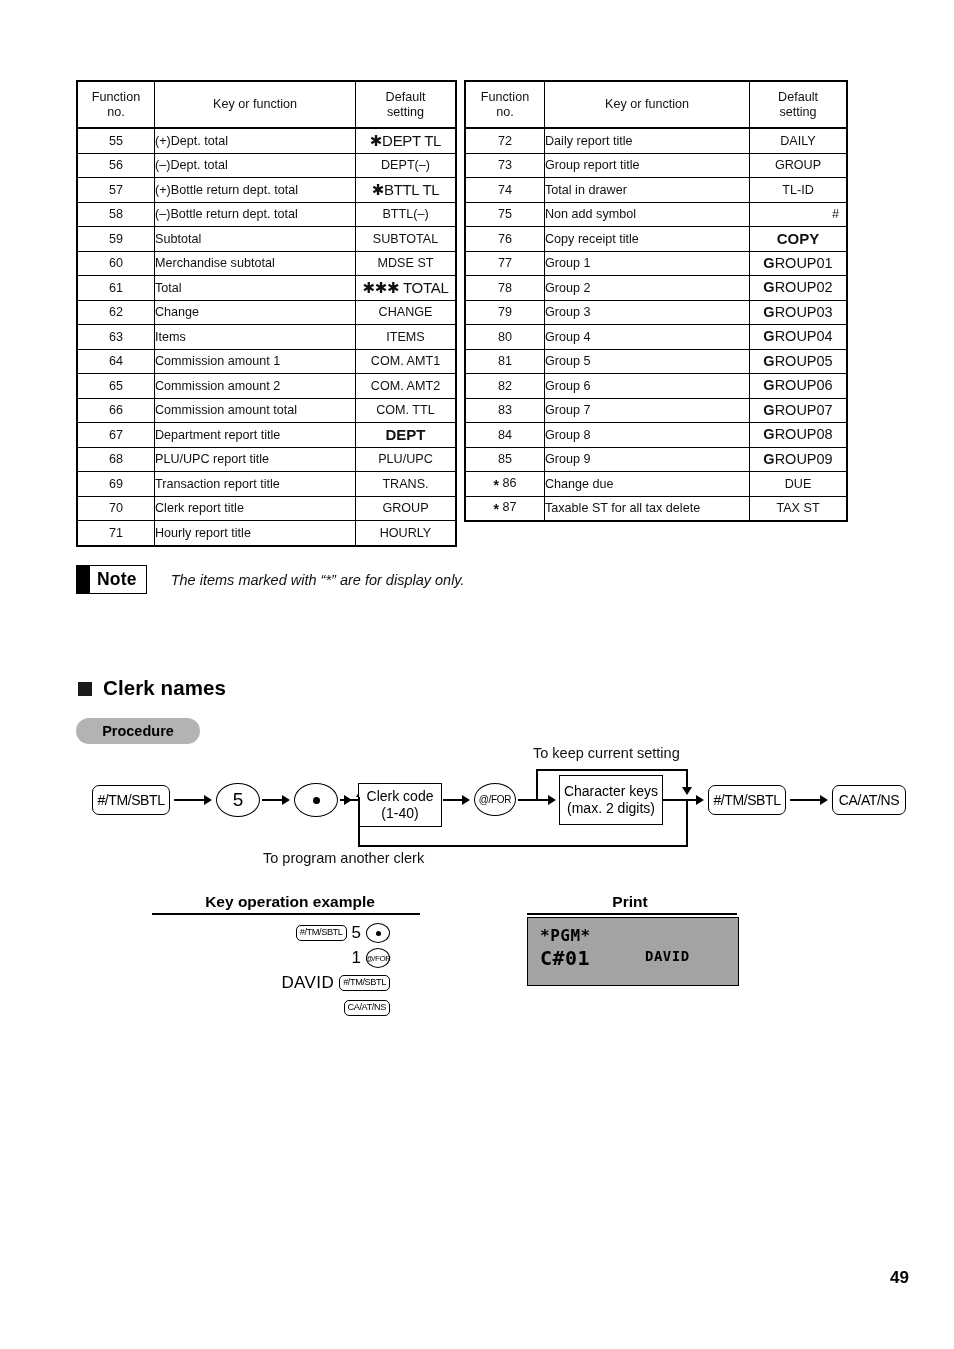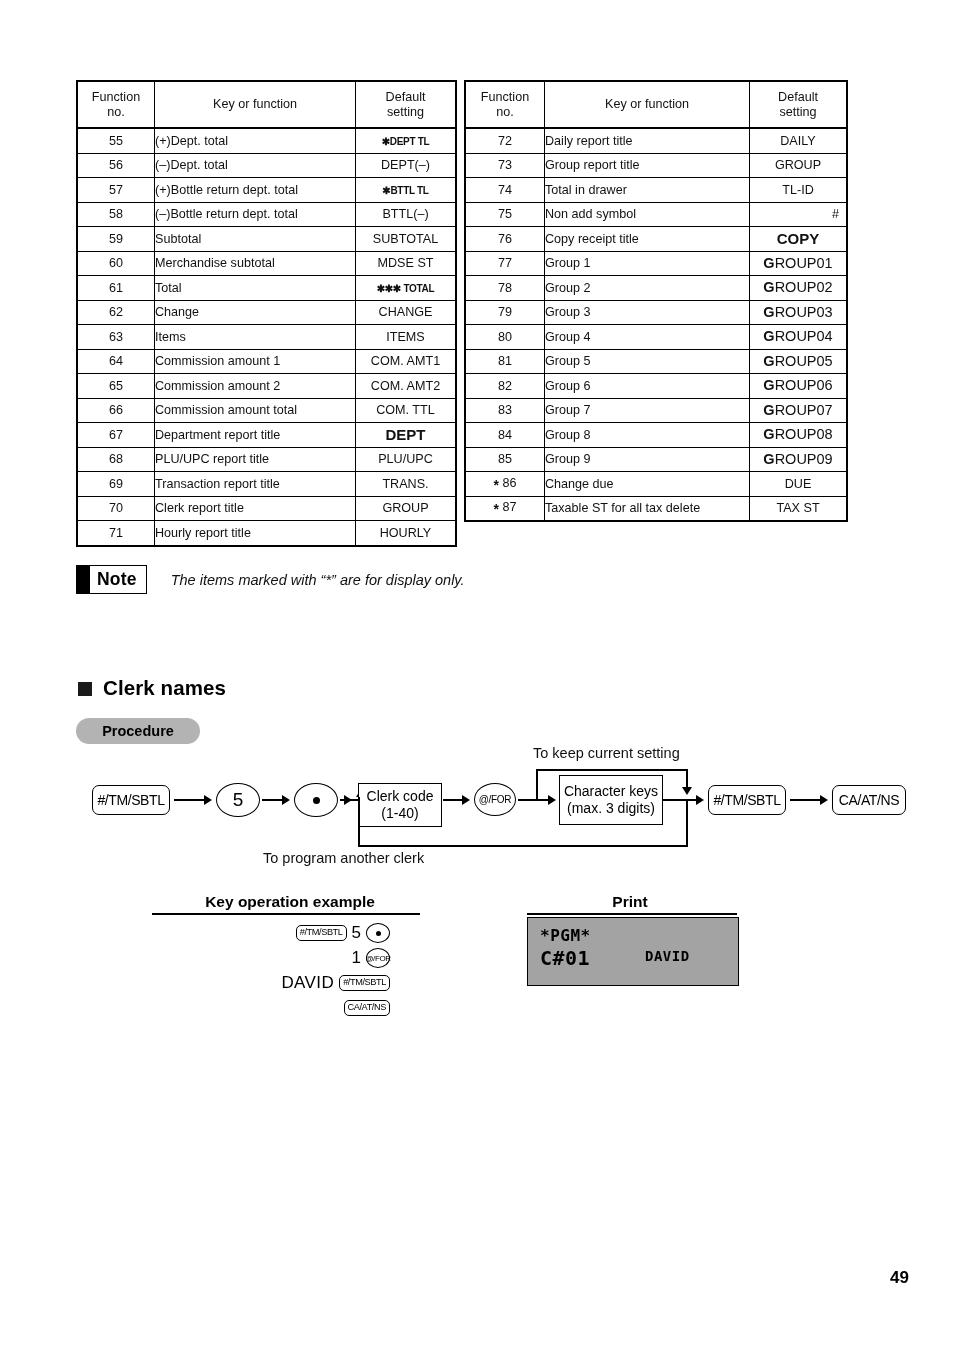--- a/index.html
+++ b/index.html
@@ -46,21 +46,21 @@
   table.fn.right .c-def{width:96px;}
 
   .hdr2{display:block;}
   .star-no{display:inline-block;}
   .star-no .st{font-size:14px;font-weight:bold;vertical-align:top;position:relative;top:1px;}
   .star-no .nm{font-size:12.6px;}
 
   .b{font-weight:bold;font-size:15px;}
   .bg{font-weight:bold;font-size:14.5px;}
   .gw{font-size:14.5px;}
-  .ast{font-size:10px;letter-spacing:-0.3px;font-weight:bold;}
+  .ast{font-size:15px;letter-spacing:-0.3px;}
   .hash-right{display:block;text-align:right;padding-right:7px;}
 
   
   #note-block{position:absolute;left:76px;top:565px;display:flex;align-items:center;justify-content:center;}
   .note-badge{
     display:inline-flex;align-items:stretch;
     border:1.6px solid #000;height:27px;background:#fff;
   }
   .note-badge .blk{width:13px;background:#000;}
   .note-badge .lbl{
@@ -405,21 +405,21 @@
   <div class="arw arw-r" style="left:462px;top:50px;"></div>
 
   <div class="node circ" style="left:474px;top:38px;width:42px;height:33px;font-size:10px;letter-spacing:-0.3px;">
     <span>@/FOR</span>
   </div>
   <div class="ln hln" style="left:518px;top:54px;width:32px;"></div>
   <div class="arw arw-r" style="left:548px;top:50px;"></div>
 
   <div class="node rect" style="left:559px;top:30px;width:104px;height:50px;flex-direction:column;">
     <span>Character keys</span>
-    <span>(max. 3 digits)</span>
+    <span>(max. 2 digits)</span>
   </div>
 
   <div class="ln vln" style="left:536px;top:24px;height:32px;"></div>
   <div class="ln hln" style="left:536px;top:24px;width:152px;"></div>
   <div class="ln vln" style="left:686px;top:24px;height:22px;"></div>
   <div class="arw arw-d" style="left:682px;top:42px;"></div>
   <div class="flowlabel" style="left:533px;top:0px;">To keep current setting</div>
 
   <div class="ln hln" style="left:662px;top:54px;width:38px;"></div>
   <div class="arw arw-r" style="left:696px;top:50px;"></div>

